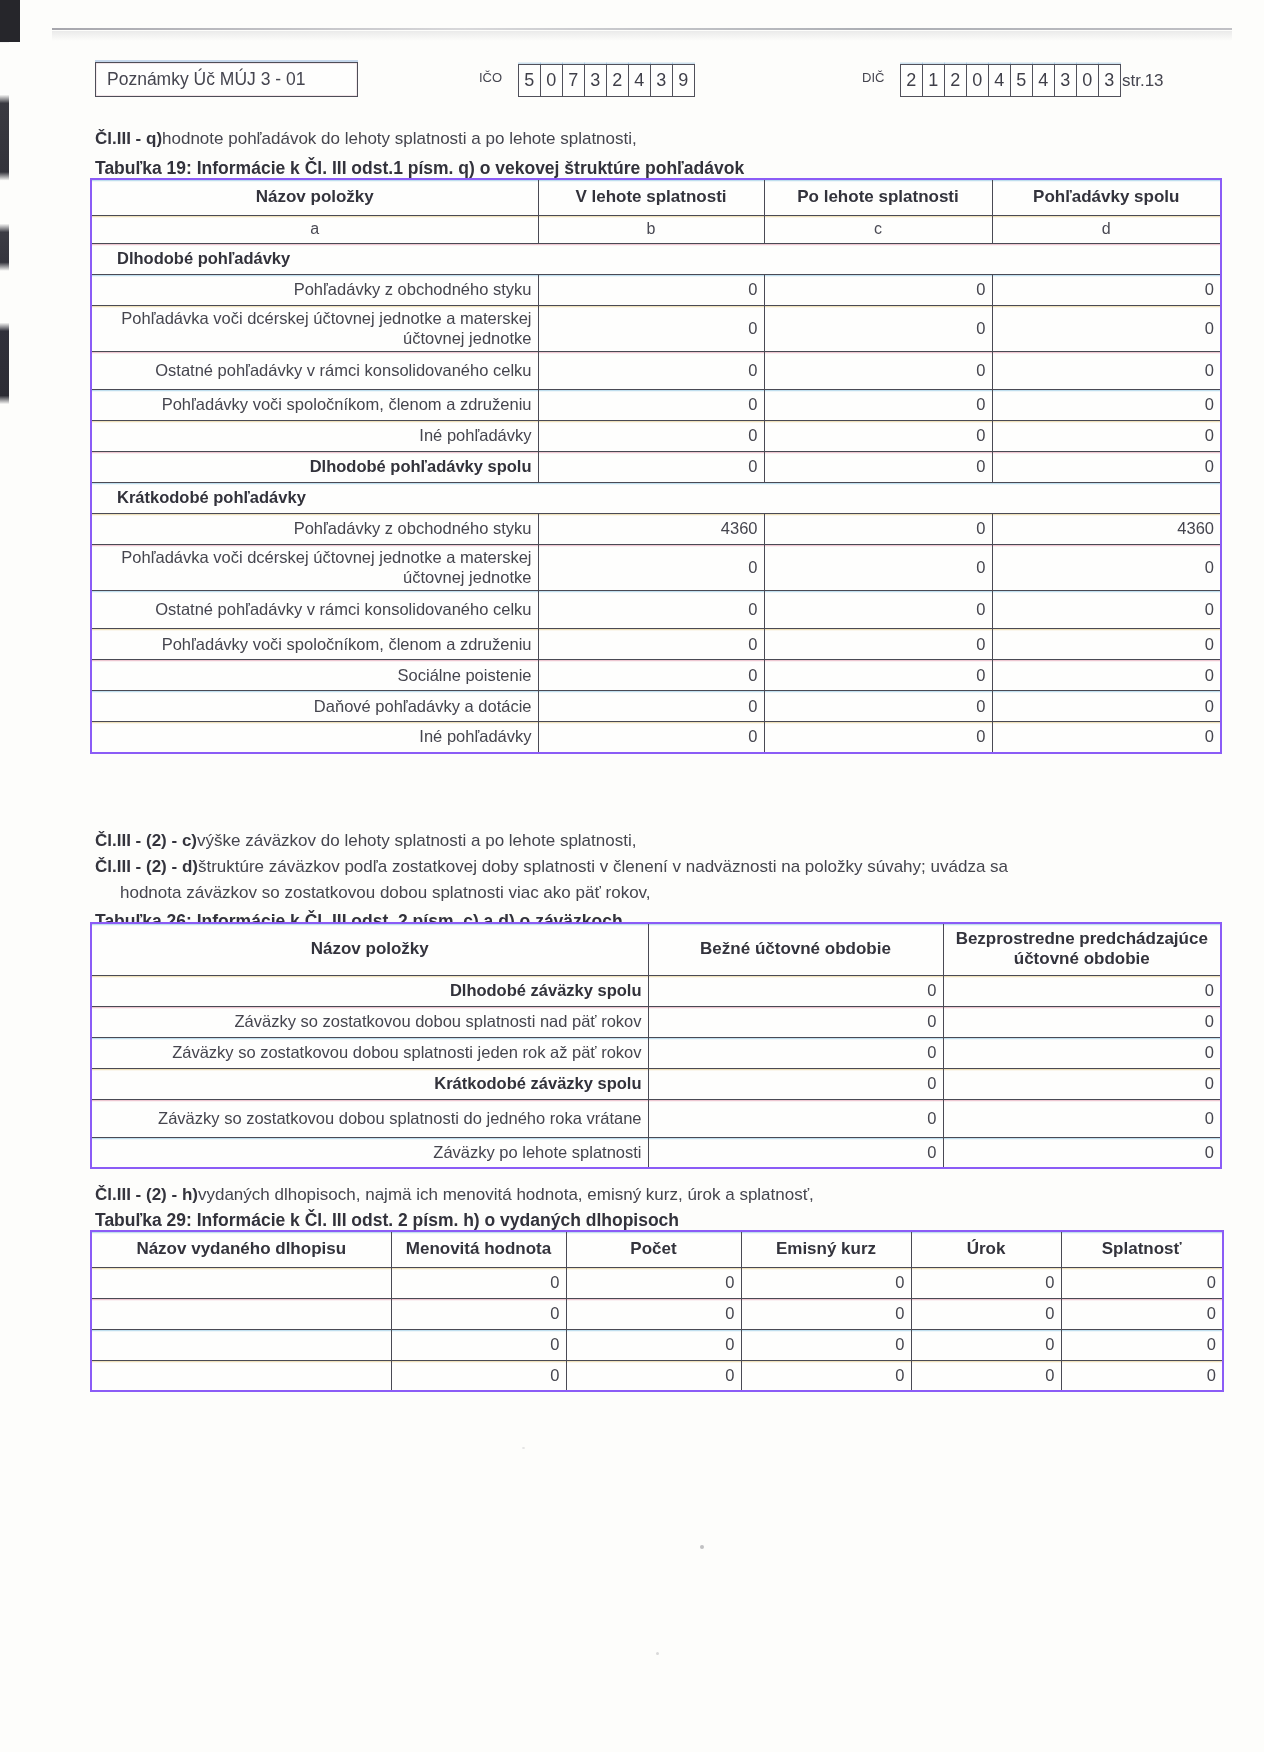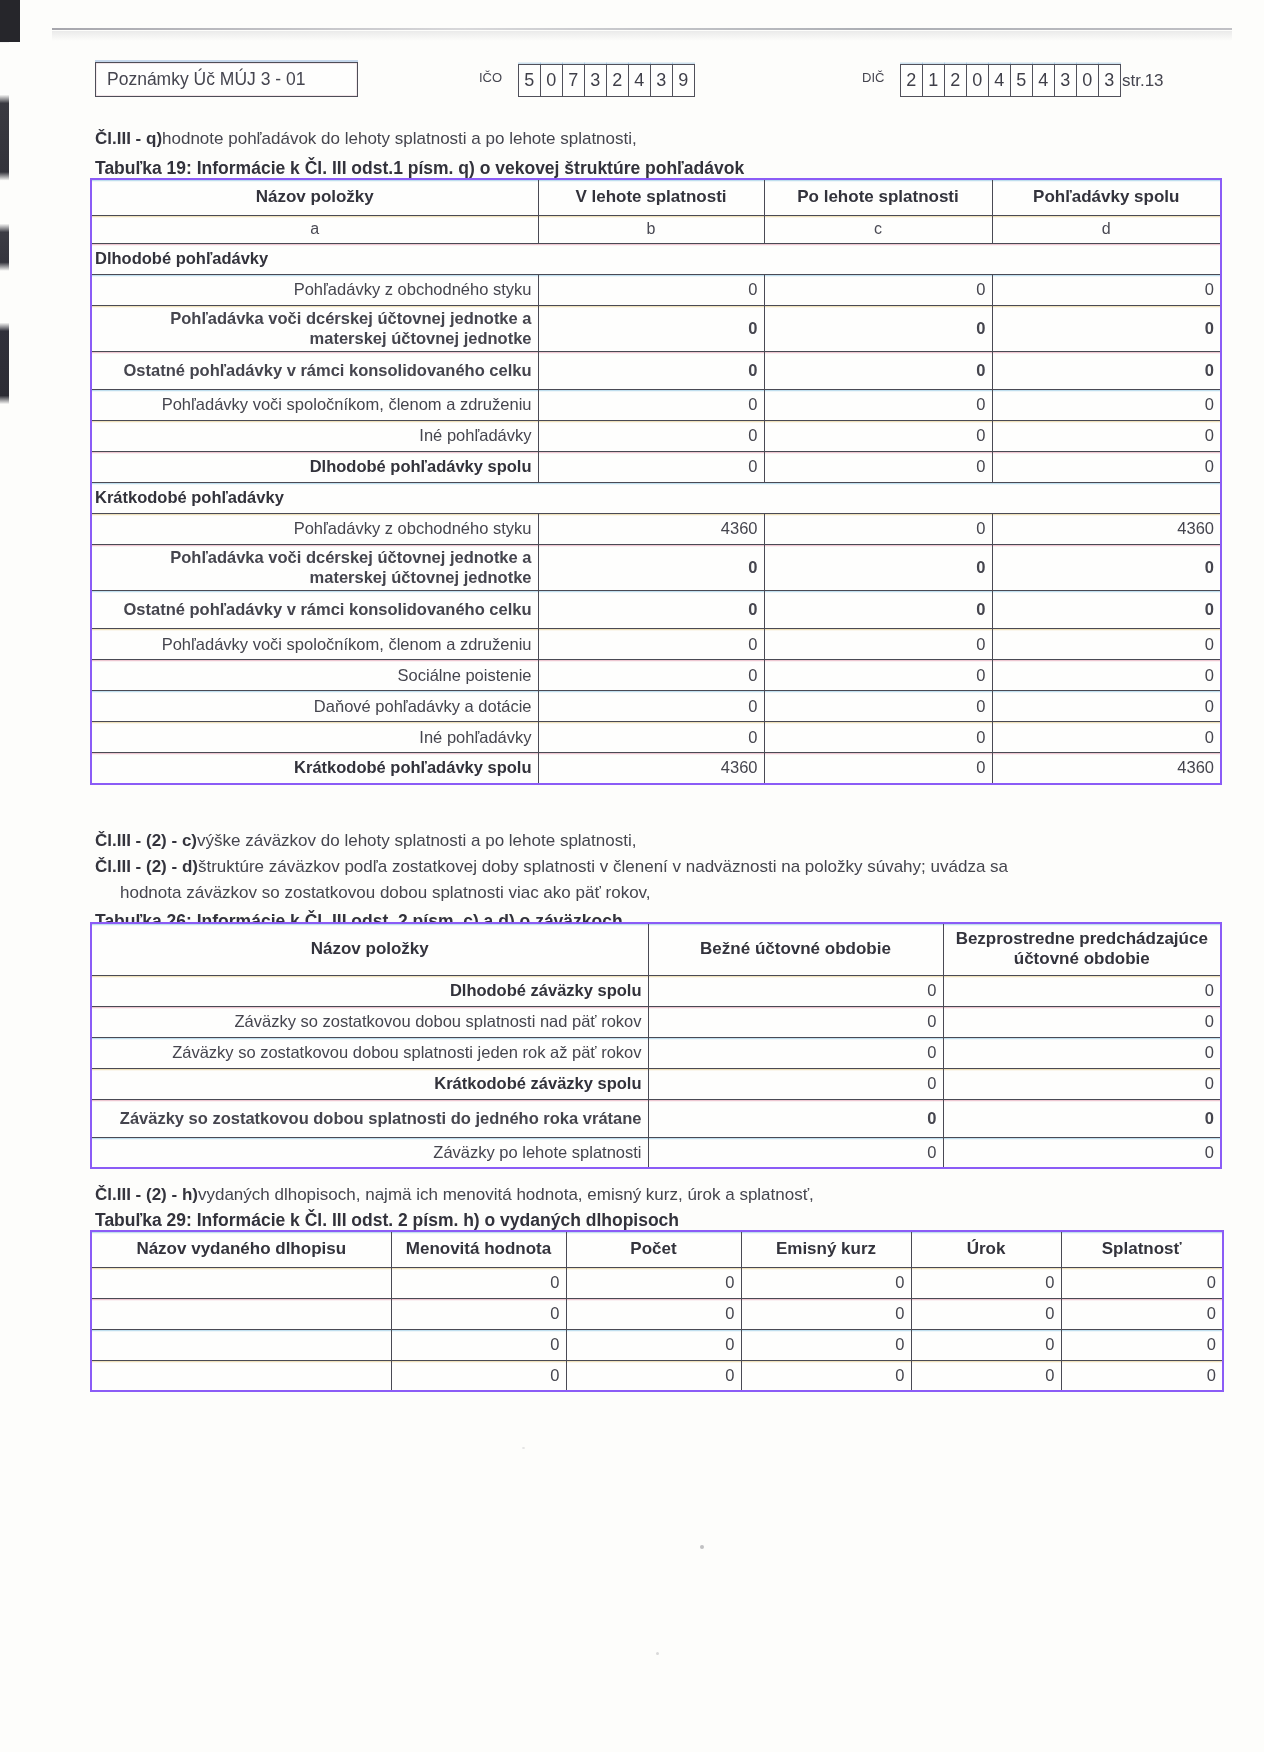--- a/index.html
+++ b/index.html
@@ -65,24 +65,24 @@
   th,td{border:1.5px solid #4a4a54;overflow:hidden;}
   
   tr:nth-child(3n) td, tr:nth-child(3n) th{box-shadow:inset 0 1.3px 0 rgba(200,70,110,.30);}
   tr:nth-child(3n+1) td, tr:nth-child(3n+1) th{box-shadow:inset 0 1.3px 0 rgba(45,150,205,.30);}
   tr:nth-child(3n+2) td, tr:nth-child(3n+2) th{box-shadow:inset 0 1.3px 0 rgba(210,170,60,.35);}
   th{font-size:17px;font-weight:bold;color:#33333c;text-align:center;padding:2px 4px;}
   td{font-size:16.5px;color:#45454e;}
   td.lab{padding:2px 6px 2px 8px;text-align:right;line-height:1.25;}
   td.val{padding:2px 6px 2px 4px;text-align:right;}
   td.sub{font-size:16px;text-align:center;color:#4a4a54;}
-  tr.sec td{font-weight:bold;color:#32323b;padding-left:3px;}
+  tr.sec td{font-weight:bold;color:#32323b;padding-left:25px;}
   tr.tot td.lab{font-weight:bold;color:#32323b;}
   tr.h1{height:31px;}
-  tr.h2{height:38px;font-weight:bold;}
+  tr.h2{height:38px;}
   tr.hh{height:36px;}
   tr.hsub{height:28px;}
   tr.hh2{height:52px;}
 </style>
 </head>
 <body>
 
 <div class="abs scan-top-line"></div>
 <div class="abs scan-top-band"></div>
 <div class="abs scan-left-edge"></div>
@@ -226,26 +226,20 @@
     <td class="val">0</td>
     <td class="val">0</td>
     <td class="val">0</td>
   </tr>
   <tr class="h1">
     <td class="lab">Iné pohľadávky</td>
     <td class="val">0</td>
     <td class="val">0</td>
     <td class="val">0</td>
   </tr>
-  <tr class="tot h1">
-    <td class="lab">Krátkodobé pohľadávky spolu</td>
-    <td class="val">4360</td>
-    <td class="val">0</td>
-    <td class="val">4360</td>
-  </tr>
 </tbody>
   </table>
 
 <p class="abs para p-c"><b>Čl.III - (2) - c)</b><span>výške záväzkov do lehoty splatnosti a po lehote splatnosti,</span></p>
 <p class="abs para p-d"><b>Čl.III - (2) - d)</b><span>štruktúre záväzkov podľa zostatkovej doby splatnosti v členení v nadväznosti na položky súvahy; uvádza sa</span></p>
 <p class="abs para p-d2">hodnota záväzkov so zostatkovou dobou splatnosti viac ako päť rokov,</p>
 <p class="abs tbl-title t26-title">Tabuľka 26: Informácie k Čl. III odst. 2 písm. c) a d) o záväzkoch</p>
 
 <table class="abs t26">
   <colgroup>

